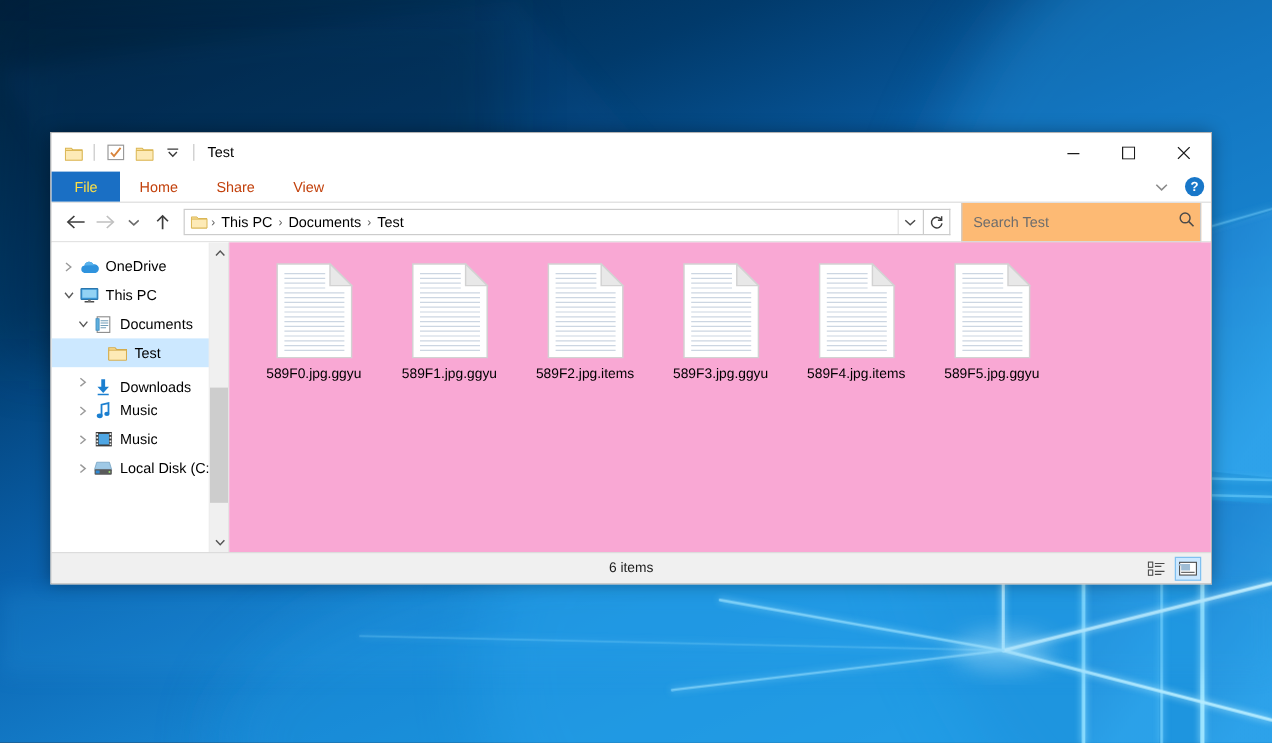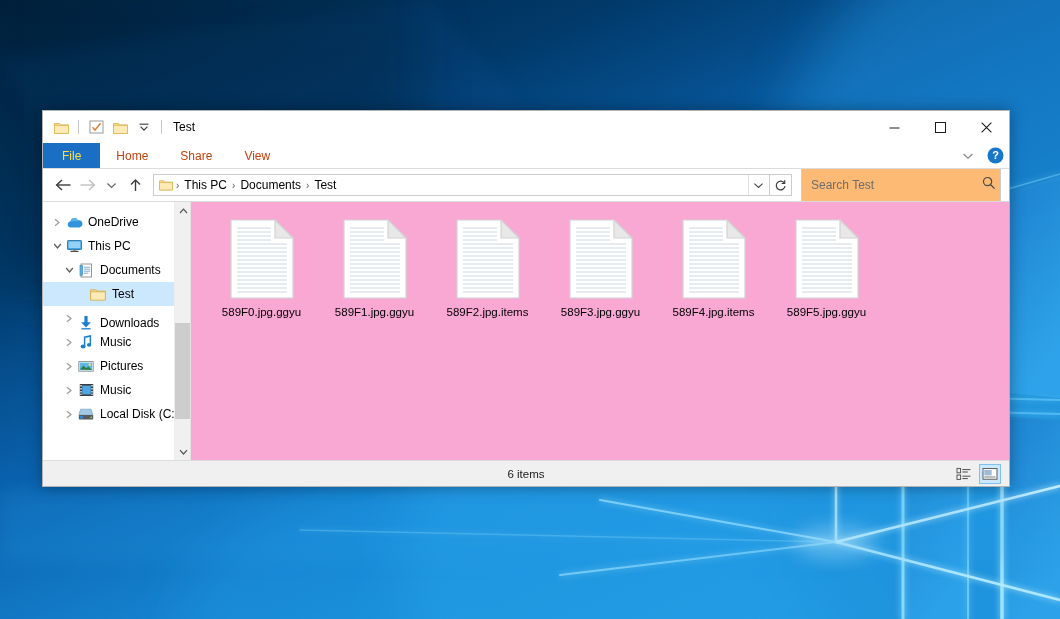--- a/index.html
+++ b/index.html
@@ -596,36 +596,20 @@
         <span class="nav-icon">
           <svg width="14" height="15" viewBox="0 0 14 15">
             <path d="M5.6,11.2 V2.2 L11.4,0.9 V9.6" fill="none" stroke="#1b7fd0" stroke-width="1.5"></path>
             <ellipse cx="4.1" cy="11.5" rx="2.5" ry="2" fill="#1b7fd0"></ellipse>
             <ellipse cx="10.1" cy="9.9" rx="2.2" ry="1.8" fill="#1b7fd0"></ellipse>
           </svg>
         </span>
         <span class="nav-label">Music</span>
       </div>
 
-      <div class="nav-item" style="padding-left:18px;">
-        <span class="nav-expander">
-          <svg width="8" height="9" viewBox="0 0 8 9">
-              <path d="M2,1.2 L6,4.5 L2,7.8" fill="none" stroke="#9a9a9a" stroke-width="1.2"></path>
-            </svg>
-        </span>
-        <span class="nav-icon">
-          <svg width="16" height="13" viewBox="0 0 16 13">
-            <rect x="0.8" y="1.6" width="14.4" height="9.6" fill="#ffffff" stroke="#8a8a8a" stroke-width="0.9"></rect>
-            <rect x="1.8" y="2.6" width="12.4" height="7.6" fill="#5fb8e8"></rect>
-            <path d="M2,9.6 L5.6,5.4 L8.2,8.2 L10.4,6.4 L14,10.1 Z" fill="#2e7d3e"></path>
-            <circle cx="11.8" cy="4.4" r="1.25" fill="#f5e27a"></circle>
-          </svg>
-        </span>
-        <span class="nav-label">Pictures</span>
-      </div>
 
       <div class="nav-item" style="padding-left:18px;">
         <span class="nav-expander">
           <svg width="8" height="9" viewBox="0 0 8 9">
               <path d="M2,1.2 L6,4.5 L2,7.8" fill="none" stroke="#9a9a9a" stroke-width="1.2"></path>
             </svg>
         </span>
         <span class="nav-icon">
           <svg width="15" height="14" viewBox="0 0 15 14">
             <rect x="0.8" y="1" width="13.4" height="12" fill="#3c3c3c"></rect>

